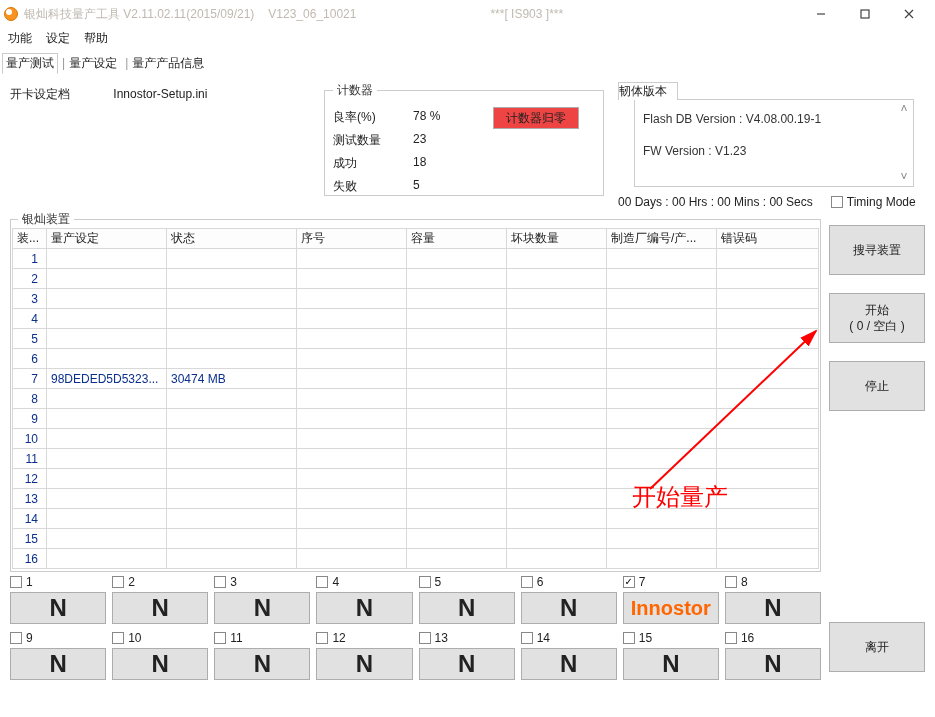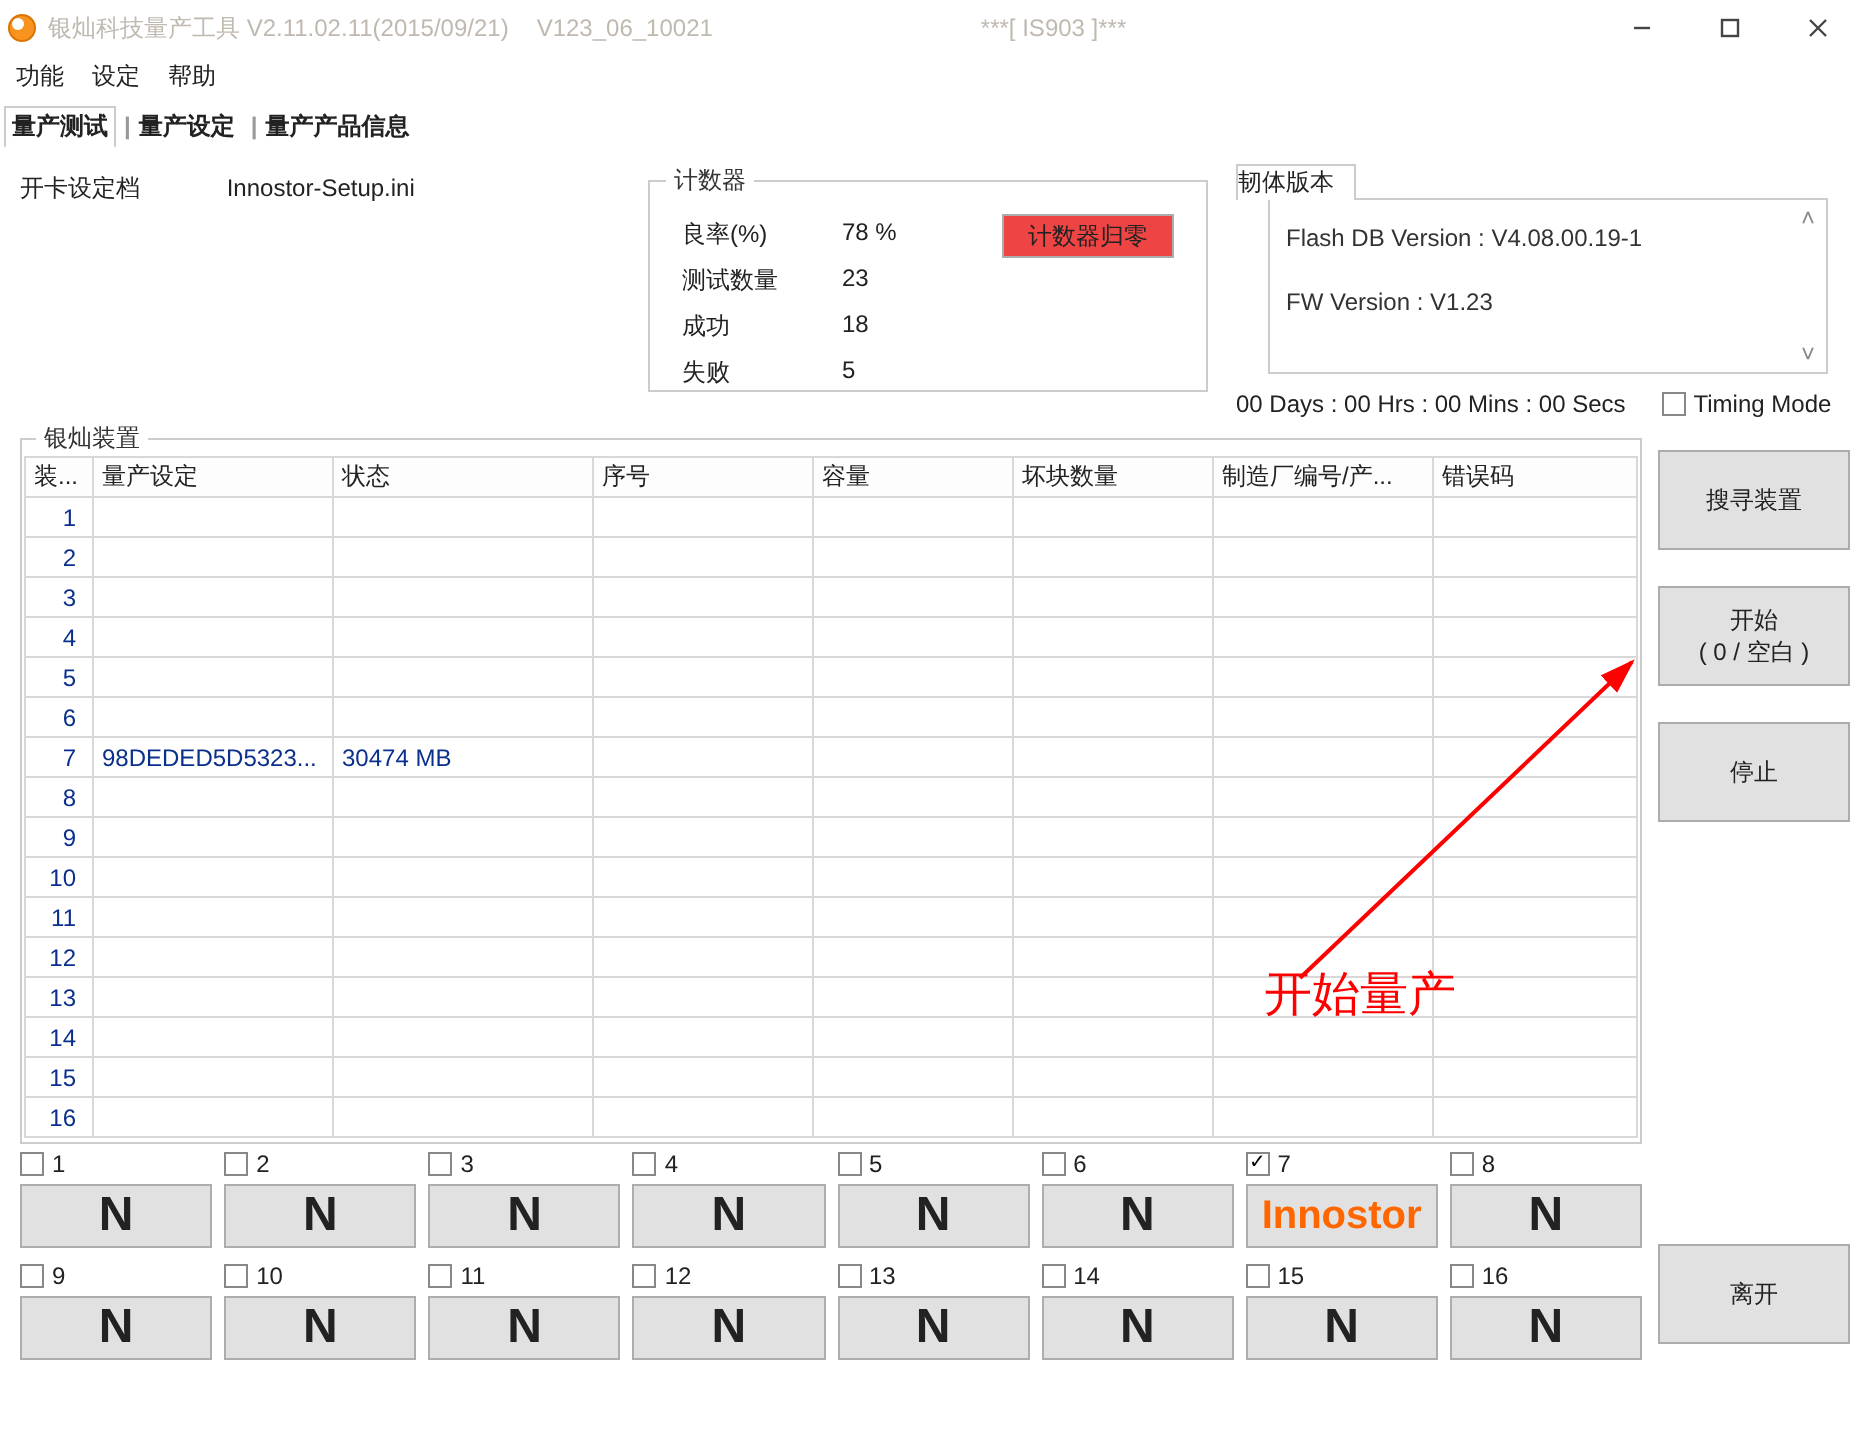--- a/index.html
+++ b/index.html
@@ -10,21 +10,21 @@
   .titlebar .ico:after{content:"";position:absolute;width:6px;height:6px;border-radius:50%;background:#fff;top:1px;left:1px;}
   .titlebar .title { margin-right:14px; }
   .titlebar .spacer { flex:1; }
   .winbtn { width:44px; height:24px; display:flex; align-items:center; justify-content:center; color:#666; }
   .winbtn svg{width:10px;height:10px;stroke:#444;stroke-width:1.2;fill:none;}
   
   .menu { display:flex; gap:14px; padding:2px 8px 4px 8px; font-size:12px; }
   .menu span{cursor:default;}
   
   .tabs { display:flex; padding:0 2px; margin-top:2px; font-size:12px; }
-  .tab { padding:2px 4px;font-weight:bold; }
+  .tab { padding:2px 4px; }
   .tab + .tab:before{ content:"|"; color:#999; margin-right:4px; }
   .tab.active{ border:1px solid #ccc; border-bottom:1px solid #fff; padding:1px 3px;}
   
   .upper { display:flex; padding:8px 10px 0 10px; gap:14px; align-items:flex-start; }
   .card-col { flex:none; }
   fieldset{ border:1px solid #ccc; font-size:12px; margin:0; padding:6px 8px 0 8px; }
   legend{ padding:0 4px; color:#333; }
   .counter-grid{ display:grid; grid-template-columns:80px 70px; row-gap:6px; margin-top:4px;}
   .btn { border:1px solid #adadad; background:#ef4444; padding:3px 12px; cursor:default; height:22px; display:inline-flex;align-items:center;justify-content:center;}
   .firmware { color:#333; line-height:22px;margin-left:16px; }
@@ -97,21 +97,21 @@
 </div>
 
 <div class="upper">
   <div class="card-col" style="width:300px; padding-top:4px;">
     <span style="display:inline-block;width:100px;">开卡设定档</span>
     <span>Innostor-Setup.ini</span>
   </div>
 
   <fieldset style="width:280px;">
     <legend>计数器</legend>
-    <div style="display:flex; gap:10px;justify-content:center;">
+    <div style="display:flex; gap:10px;">
       <div class="counter-grid">
         <span>良率(%)</span>
           <span>78 %</span>
         <span>测试数量</span>
           <span>23</span>
         <span>成功</span>
           <span>18</span>
         <span>失败</span>
           <span>5</span>
       </div>

